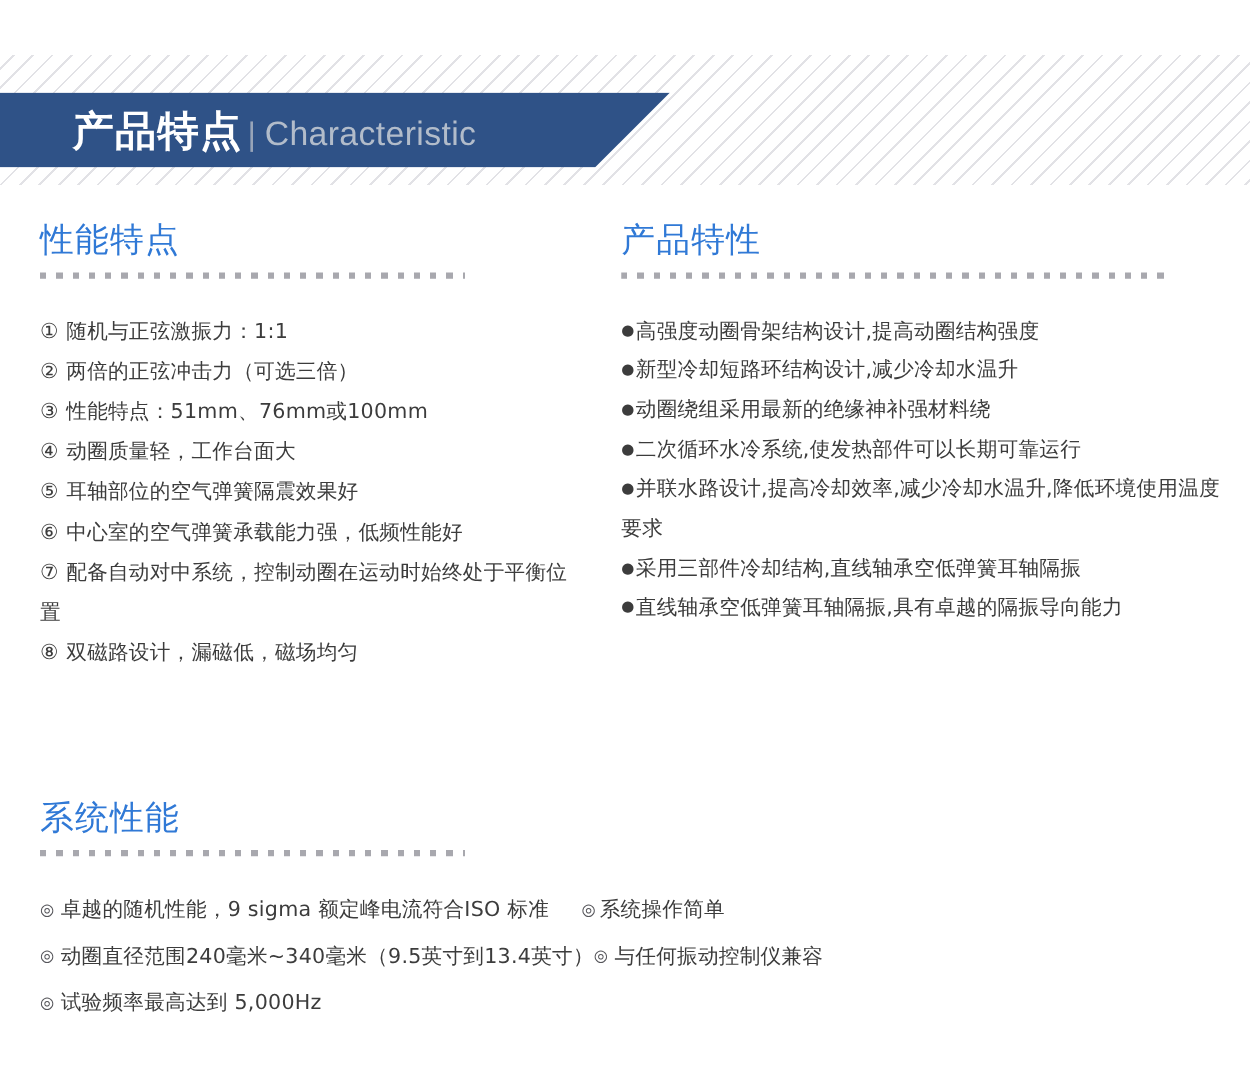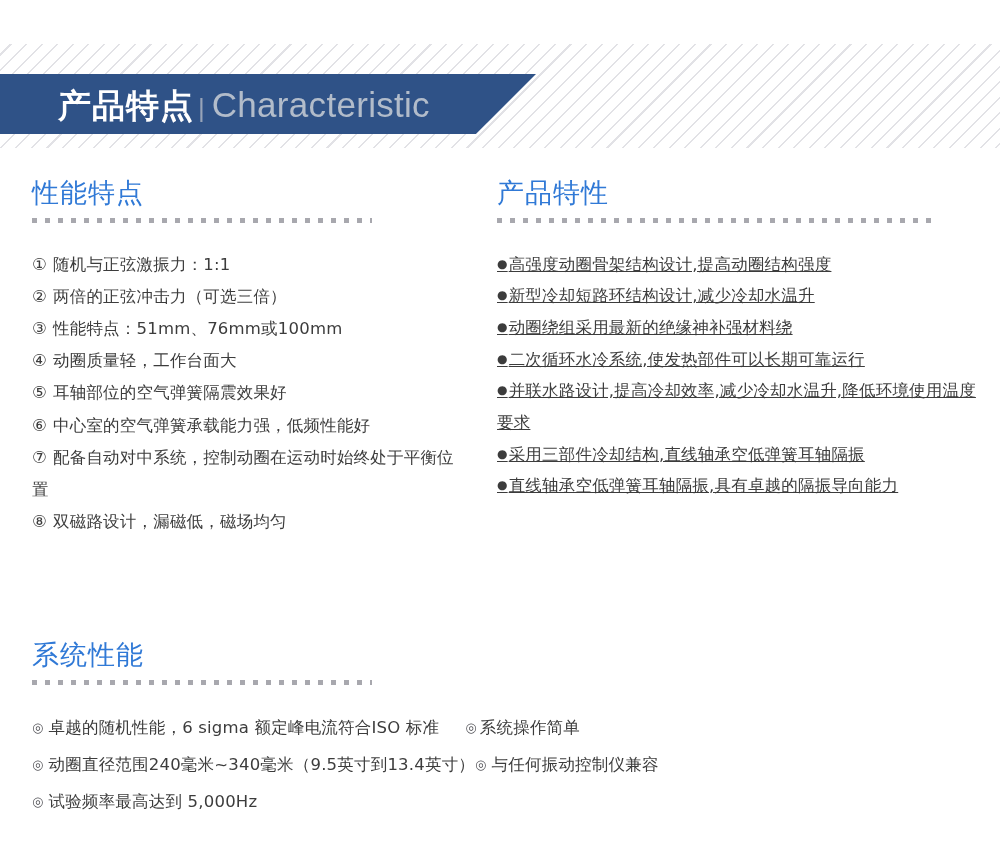--- a/index.html
+++ b/index.html
@@ -45,21 +45,21 @@
   }
   .banner-sep{
     color:#97a4b8;
     font-size:26px;
     font-weight:300;
     margin:0 7px 0 4px;
     line-height:1;
   }
   .banner-title-en{
     color:#b2bcca;
-    font-size:35px;
+    font-size:27px;
     font-weight:300;
     letter-spacing:0.3px;
     line-height:1;
     font-family:"Liberation Sans",sans-serif;
   }
 
   
   .sec-heading{
     color:#3079d6;
     font-size:27px;
@@ -103,21 +103,20 @@
     font-family:"DejaVu Sans","Liberation Sans",sans-serif;
   }
   .list.numbered li{
     text-indent:0;
   }
   .list.numbered .num{
     margin-right:6px;
   }
   .list.dotted li{
     padding-left:0;
-    text-decoration:underline;
   }
   .list.dotted .dot{
     font-size:12px;
     vertical-align:2px;
     margin-right:1px;
   }
   .col-right .list li{
     line-height:1.92;
   }
 
@@ -193,21 +192,21 @@
       <li><span class="dot">●</span><span>直线轴承空低弹簧耳轴隔振,具有卓越的隔振导向能力</span></li>
     </ul>
   </div>
 </div>
 
 <div class="sys">
   <h2 class="sec-heading">系统性能</h2>
   <div class="dash-rule"></div>
   <ul class="sys-list">
     <li>
-      <span class="ring">◎</span><span>卓越的随机性能，6 sigma 额定峰电流符合ISO 标准</span><span class="sys-second"><span class="ring">◎</span><span>系统操作简单</span></span>
+      <span class="ring">◎</span><span>卓越的随机性能，9 sigma 额定峰电流符合ISO 标准</span><span class="sys-second"><span class="ring">◎</span><span>系统操作简单</span></span>
     </li>
     <li>
       <span class="ring">◎</span><span>动圈直径范围240毫米~340毫米（9.5英寸到13.4英寸）</span><span><span class="ring">◎</span><span>与任何振动控制仪兼容</span></span>
     </li>
     <li>
       <span class="ring">◎</span><span>试验频率最高达到 5,000Hz</span>
     </li>
   </ul>
 </div>
 

